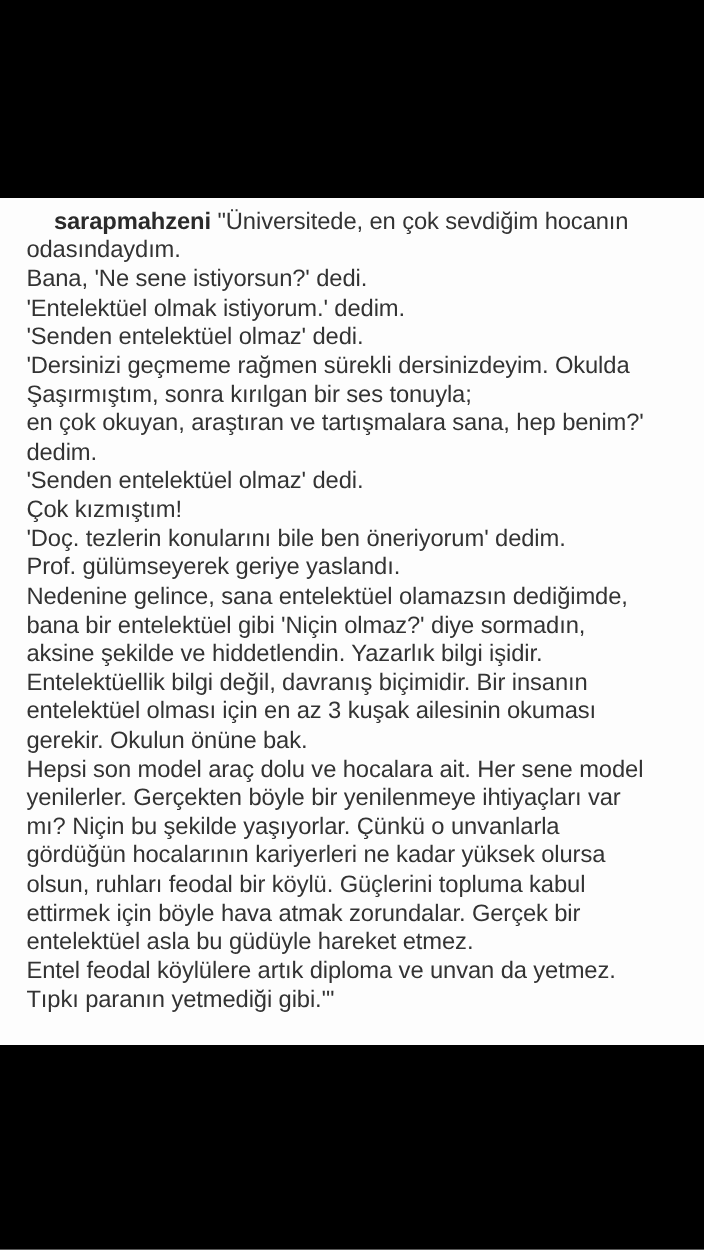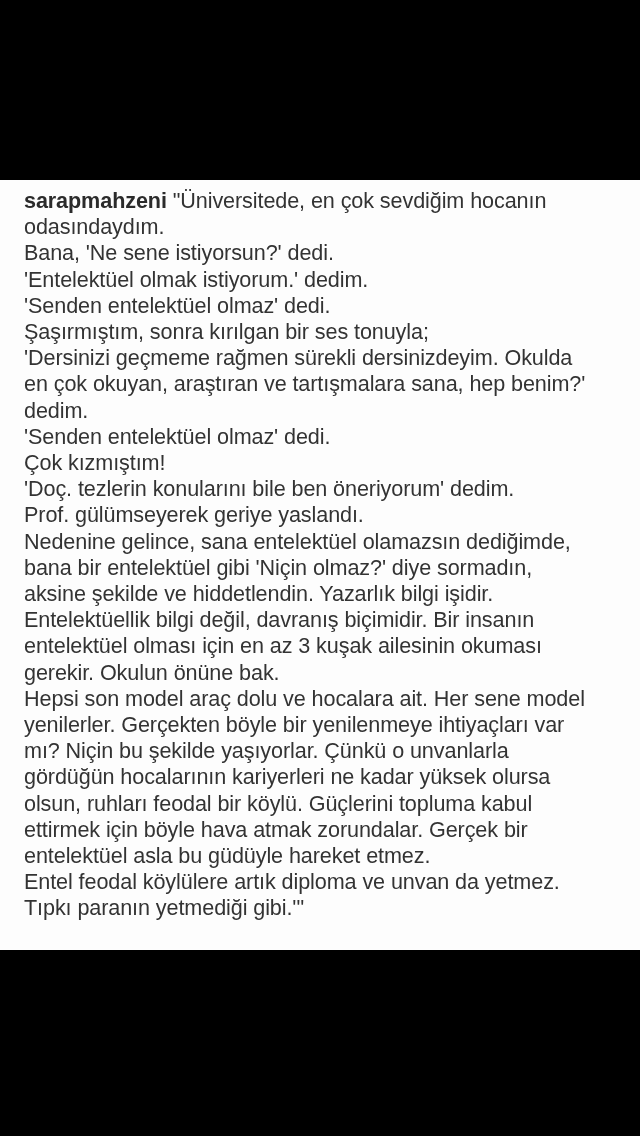--- a/index.html
+++ b/index.html
@@ -40,41 +40,42 @@
     font-size: 21.6px;
     line-height: 26.2px;
     letter-spacing: -0.1px;
   }
   .line {
     white-space: nowrap;
   }
   .username {
     font-weight: bold;
     color: #2b2b2b;
+    margin-left: 25px;
   }
 </style>
 </head>
 <body>
 
 <div id="screen">
 
   <div id="letterbox-top" class="letterbox"></div>
 
   <div id="caption">
     <div class="line">
       <span class="username">sarapmahzeni</span>
       <span>"Üniversitede, en çok sevdiğim hocanın</span>
     </div>
     <div>
         <div class="line">odasındaydım.</div>
         <div class="line">Bana, 'Ne sene istiyorsun?' dedi.</div>
         <div class="line">'Entelektüel olmak istiyorum.' dedim.</div>
         <div class="line">'Senden entelektüel olmaz' dedi.</div>
+        <div class="line">'Dersinizi geçmeme rağmen sürekli dersinizdeyim. Okulda</div>
         <div class="line">Şaşırmıştım, sonra kırılgan bir ses tonuyla;</div>
-        <div class="line">'Dersinizi geçmeme rağmen sürekli dersinizdeyim. Okulda</div>
         <div class="line">en çok okuyan, araştıran ve tartışmalara sana, hep benim?'</div>
         <div class="line">dedim.</div>
         <div class="line">'Senden entelektüel olmaz' dedi.</div>
         <div class="line">Çok kızmıştım!</div>
         <div class="line">'Doç. tezlerin konularını bile ben öneriyorum' dedim.</div>
         <div class="line">Prof. gülümseyerek geriye yaslandı.</div>
         <div class="line">Nedenine gelince, sana entelektüel olamazsın dediğimde,</div>
         <div class="line">bana bir entelektüel gibi 'Niçin olmaz?' diye sormadın,</div>
         <div class="line">aksine şekilde ve hiddetlendin. Yazarlık bilgi işidir.</div>
         <div class="line">Entelektüellik bilgi değil, davranış biçimidir. Bir insanın</div>

